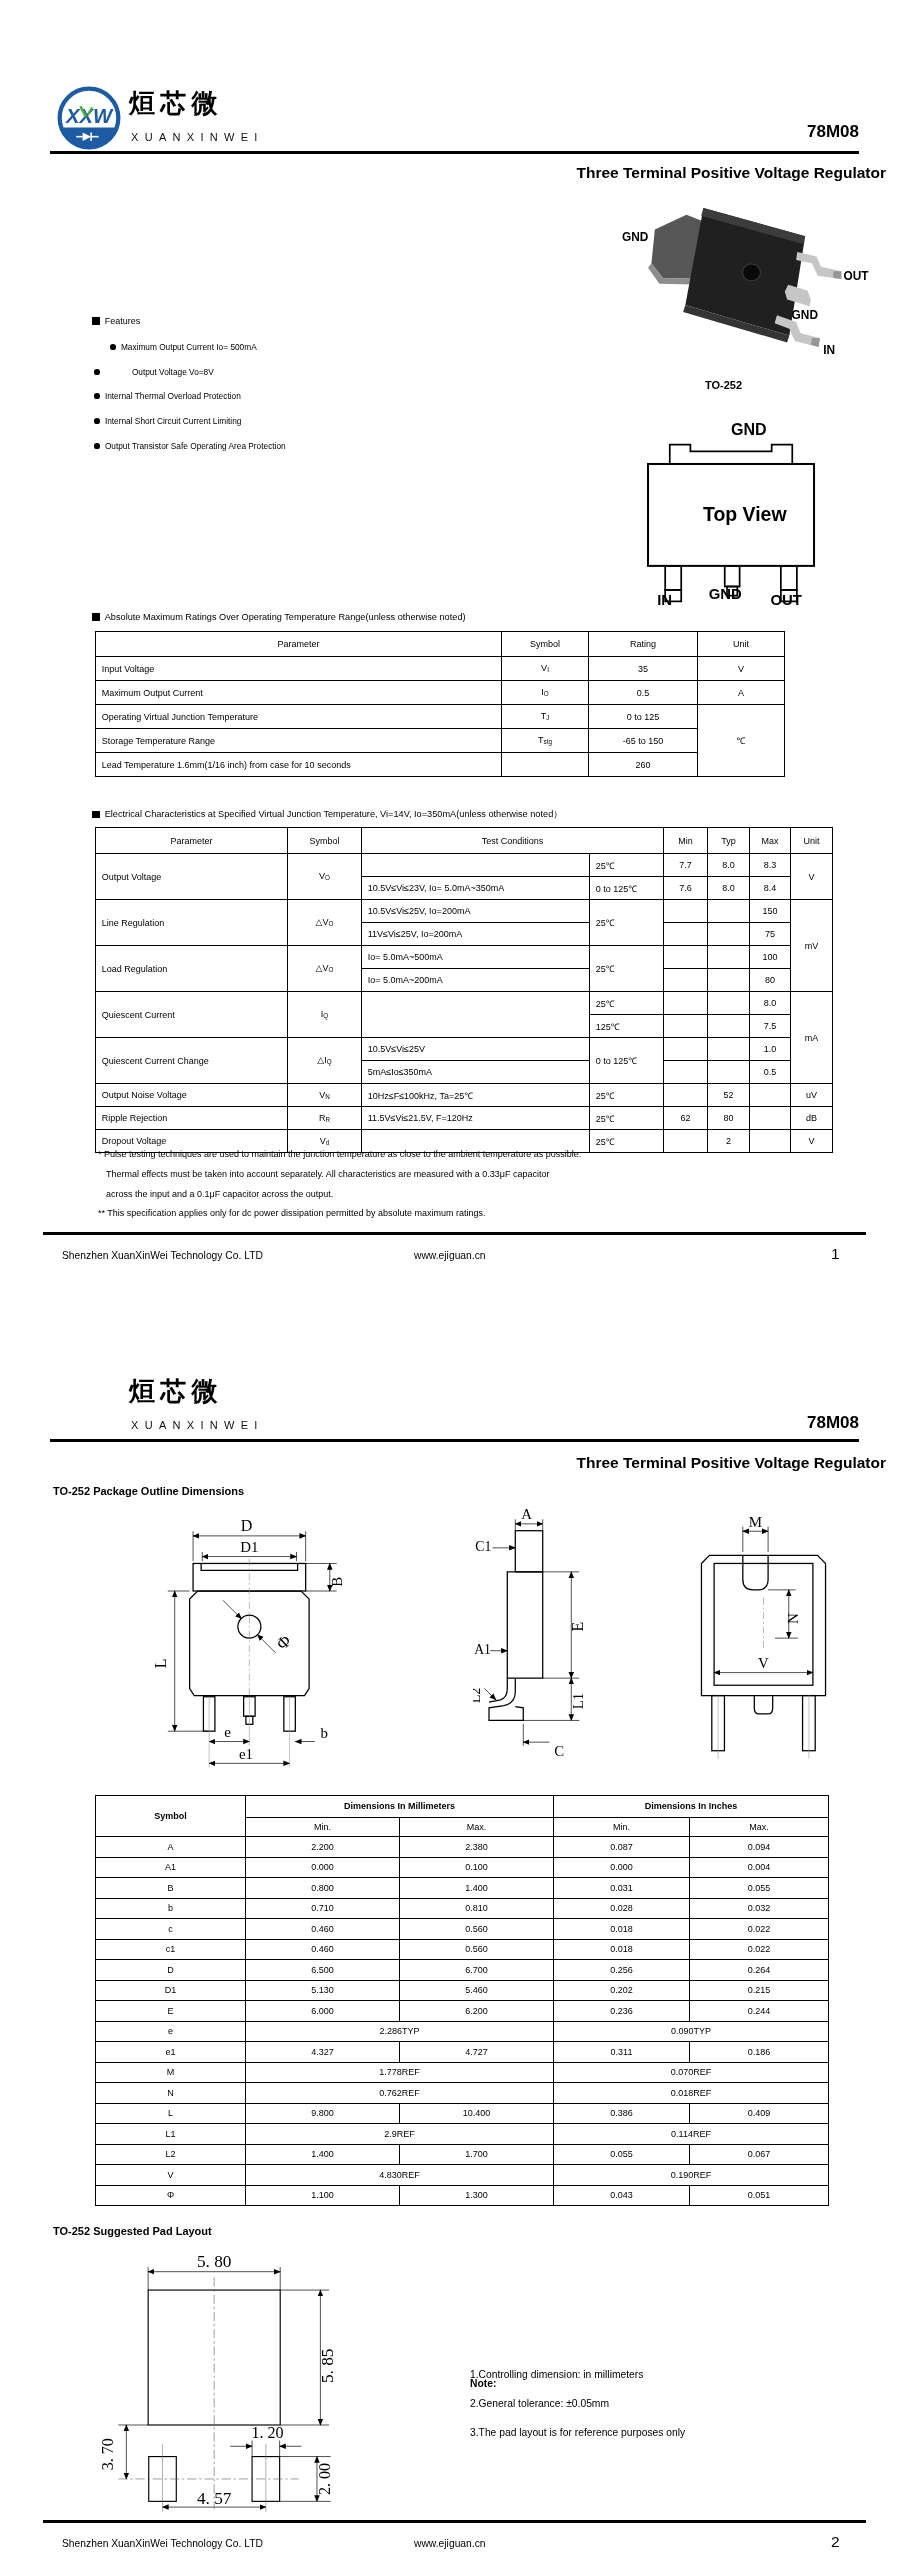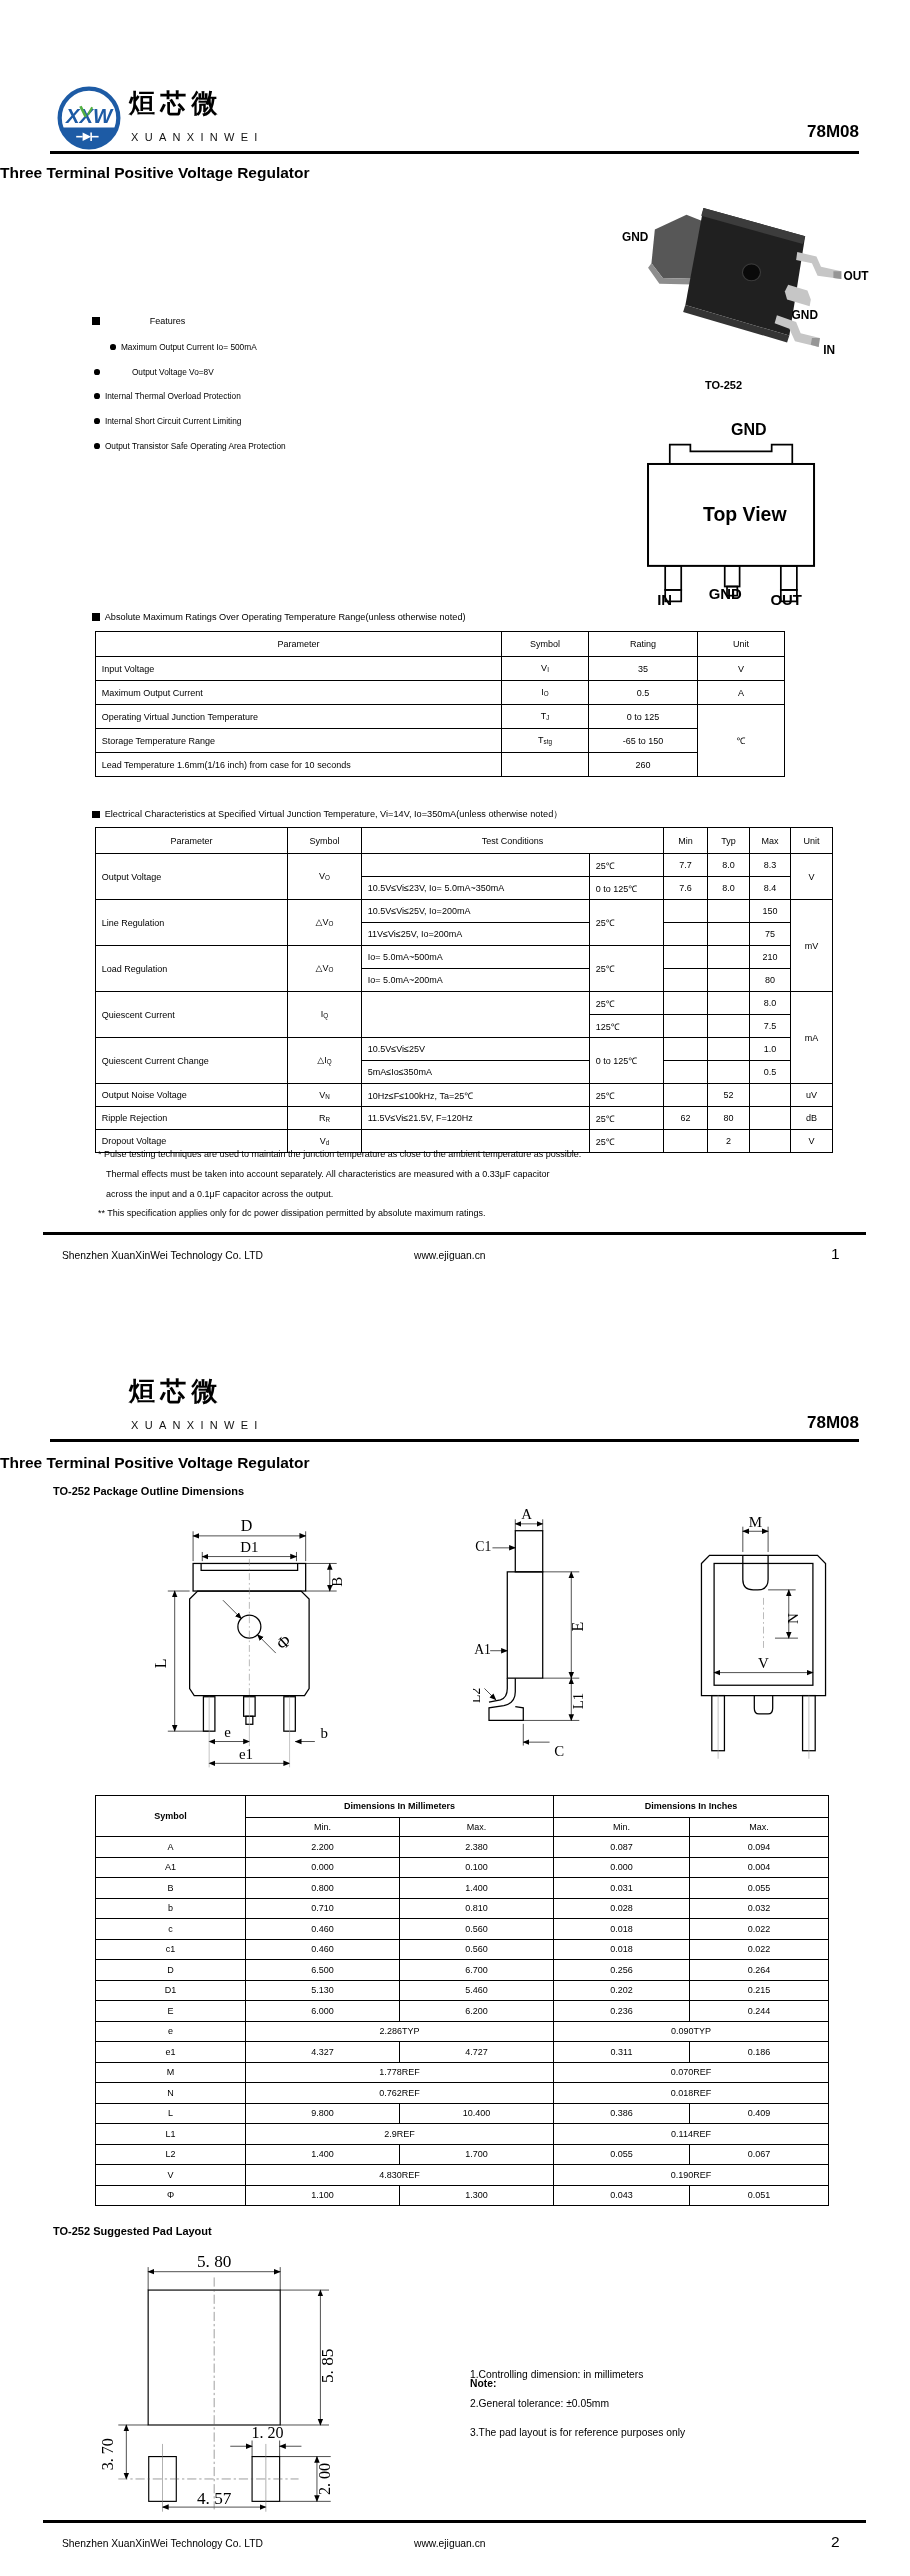--- a/index.html
+++ b/index.html
@@ -4,21 +4,21 @@
 <style>
   html,body{margin:0;padding:0;background:#fff;}
   body{width:910px;font-family:"Liberation Sans",sans-serif;color:#000;}
   .page{position:relative;width:910px;height:1288px;background:#fff;overflow:hidden;}
   .abs{position:absolute;}
   .hrule{position:absolute;background:#000;}
   
   .logo-zh{position:absolute;font-weight:bold;font-size:26px;letter-spacing:5.2px;font-family:"Liberation Sans",sans-serif;}
   .logo-en{position:absolute;font-size:11px;letter-spacing:6.3px;color:#111;}
   .partnum{position:absolute;font-weight:bold;font-size:17px;text-align:right;width:172px;}
-  .doc-title{position:absolute;left:0;width:886px;text-align:left;font-weight:bold;font-size:15.5px;}
+  .doc-title{position:absolute;left:0;width:886px;text-align:right;font-weight:bold;font-size:15.5px;}
   
   .sec-head{position:absolute;font-size:9.2px;display:flex;align-items:center;}
   .sq{display:inline-block;width:7.5px;height:7.5px;background:#000;margin-right:5.2px;flex:0 0 7.5px;}
   .feat-item{position:absolute;font-size:8.3px;display:flex;align-items:center;}
   .dot{display:inline-block;width:5.7px;height:5.7px;border-radius:50%;background:#000;margin-right:5.2px;flex:0 0 5.7px;}
   .caption{position:absolute;text-align:center;font-weight:bold;font-size:11px;}
   
   table.dt{border-collapse:collapse;border:1.7px solid #000;table-layout:fixed;}
   table.dt td{border:1.1px solid #000;text-align:center;padding:0 2.3px;font-size:9px;overflow:hidden;}
   table.dt td.tl{text-align:left;padding-left:5.7px;}
@@ -75,21 +75,21 @@
     <polygon points="300,150 334,160 340,176 338,188 298,176 294,162" fill="#c6c6c6"></polygon>
     <polygon points="280,204 314,216 322,236 356,244 354,260 312,250 302,228 276,218" fill="#c6c6c6"></polygon>
     <polygon points="342,244 356,244 354,260 340,256" fill="#969696"></polygon>
     <text x="6" y="72" font-size="21" font-weight="bold">GND</text>
     <text x="398" y="142" font-size="21" font-weight="bold">OUT</text>
     <text x="306" y="210" font-size="21" font-weight="bold">GND</text>
     <text x="362" y="272" font-size="21" font-weight="bold">IN</text>
   </svg>
   <div class="caption" style="left:666px;top:379px;width:115px;">TO-252</div>
 
-  <div class="sec-head" style="left:92px;top:316px;font-size:9px;gap:45px;">
+  <div class="sec-head" style="left:92px;top:316px;font-size:9px;">
       <span class="sq"></span>
       <span>Features</span>
     </div>
   <div class="feat-item" style="left:94px;top:342px;padding-left:16px;">
       <span class="dot"></span>
       <span>Maximum Output Current  Io= 500mA</span>
     </div>
   <div class="feat-item" style="left:94px;top:367px;gap:27px;">
       <span class="dot"></span>
       <span>Output Voltage Vo=8V</span>
@@ -230,21 +230,21 @@
       <td></td>
       <td>75</td>
     </tr>
     <tr>
       <td class="tl" rowspan="2">Load  Regulation</td>
       <td rowspan="2"><span>△V</span><span class="sb">O</span></td>
       <td class="tl">Io= 5.0mA~500mA</td>
       <td class="tl" rowspan="2">25℃</td>
       <td></td>
       <td></td>
-      <td>210</td>
+      <td>100</td>
     </tr>
     <tr>
       <td class="tl">Io= 5.0mA~200mA</td>
       <td></td>
       <td></td>
       <td>80</td>
     </tr>
     <tr>
       <td class="tl" rowspan="2">Quiescent  Current</td>
       <td rowspan="2"><span>I</span><span class="sb">Q</span></td>

